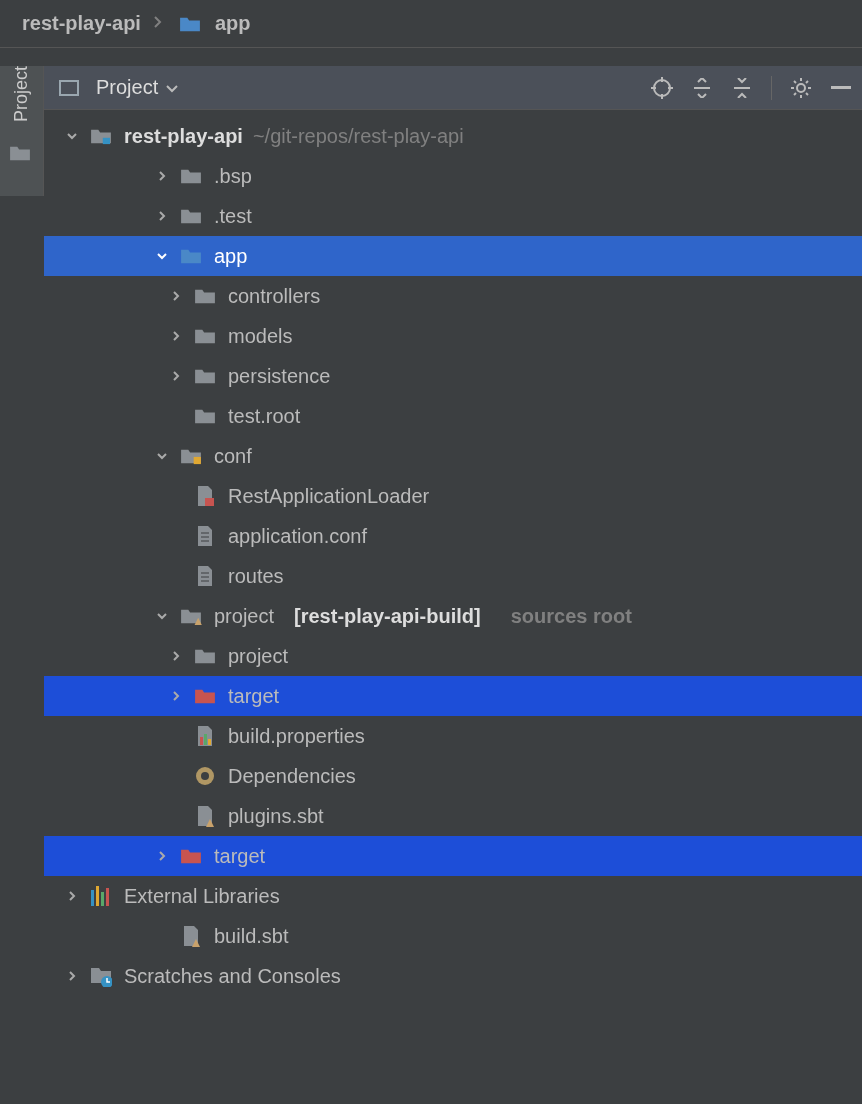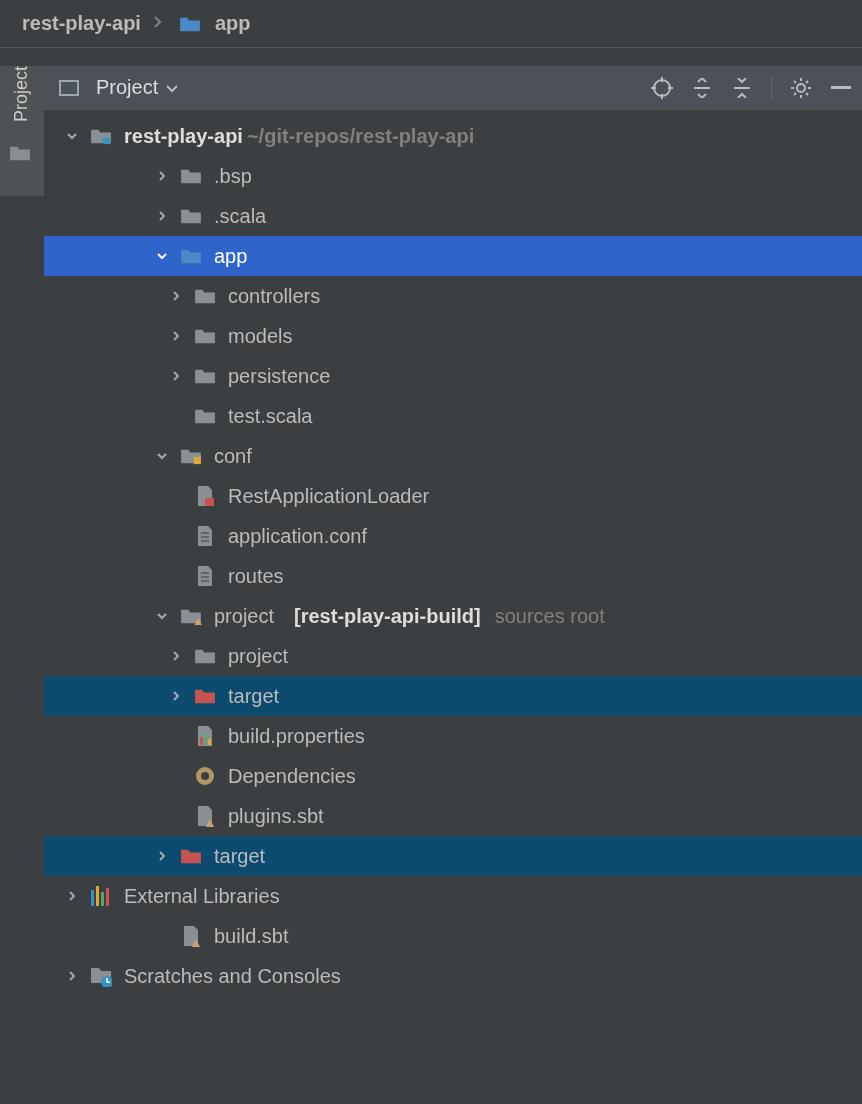--- a/index.html
+++ b/index.html
@@ -121,21 +121,21 @@
     display: flex;
     align-items: center;
     height: 40px;
     position: relative;
   }
   .row.selected {
     background: #2f65ca;
     color: #ffffff;
   }
   .row.excluded {
-    background: #0c4a6e;
+    background: #1d4ed8;
   }
   .row-content {
     display: flex;
     align-items: center;
     gap: 4px;
   }
   .chevron {
     width: 20px;
     display: inline-flex;
     align-items: center;
@@ -154,22 +154,22 @@
     justify-content: center;
     position: relative;
     margin-right: 6px;
     margin-left: 2px;
   }
   .label {
     color: #bbbbbb;
   }
   .row.selected .label { color: #ffffff; }
   .label.bold { font-weight: 700; color: #dddddd; }
-  .label.dim { color: #808080; font-weight: 700;}
-  .label.extra { color: #808080; margin-left: 10px; font-weight: 400;}
+  .label.dim { color: #808080; margin-left: 6px; font-weight: 400;}
+  .label.extra { color: #808080; margin-left: 26px; font-weight: 700;}
 
   
   .folder-svg { width: 22px; height: 18px; }
   .file-svg { width: 18px; height: 22px; }
   .square-icon {
     width: 20px; height: 16px; border: 2px solid #9aa7b0; display: inline-block; background: #4b5059;
   }
 
   
   .indent1 { padding-left: 18px; }
@@ -310,21 +310,21 @@
         <span class="chevron">
             <svg width="12" height="12" viewBox="0 0 12 12">
               <path d="M4 2 L8 6 L4 10" stroke="#aaa" stroke-width="2" fill="none"></path>
             </svg>
           </span>
         <span class="icon">
             <svg class="folder-svg" viewBox="0 0 24 20">
               <path d="M1 3 L9 3 L11 6 L23 6 L23 18 L1 18 Z" fill="#8a8f94"></path>
             </svg>
           </span>
-        <span class="label">.scala</span>
+        <span class="label">.test</span>
       </div>
     </div>
 
     <div class="row selected">
       <div class="row-content indent3">
         <span class="chevron">
             <svg width="12" height="12" viewBox="0 0 12 12">
               <path d="M2 4 L6 8 L10 4" stroke="#fff" stroke-width="2" fill="none"></path>
             </svg>
           </span>
@@ -388,21 +388,21 @@
 
 
     <div class="row">
         <div class="row-content indent4">
       <span class="chevron blank">·</span>
       <span class="icon">
             <svg class="folder-svg" viewBox="0 0 24 20">
               <path d="M1 3 L9 3 L11 6 L23 6 L23 18 L1 18 Z" fill="#8a8f94"></path>
             </svg>
           </span>
-      <span class="label">test.scala</span>
+      <span class="label">test.root</span>
     </div>
       </div>
 
     <div class="row">
         <div class="row-content indent3">
       <span class="chevron">
             <svg width="12" height="12" viewBox="0 0 12 12">
               <path d="M2 4 L6 8 L10 4" stroke="#aaa" stroke-width="2" fill="none"></path>
             </svg>
           </span>

